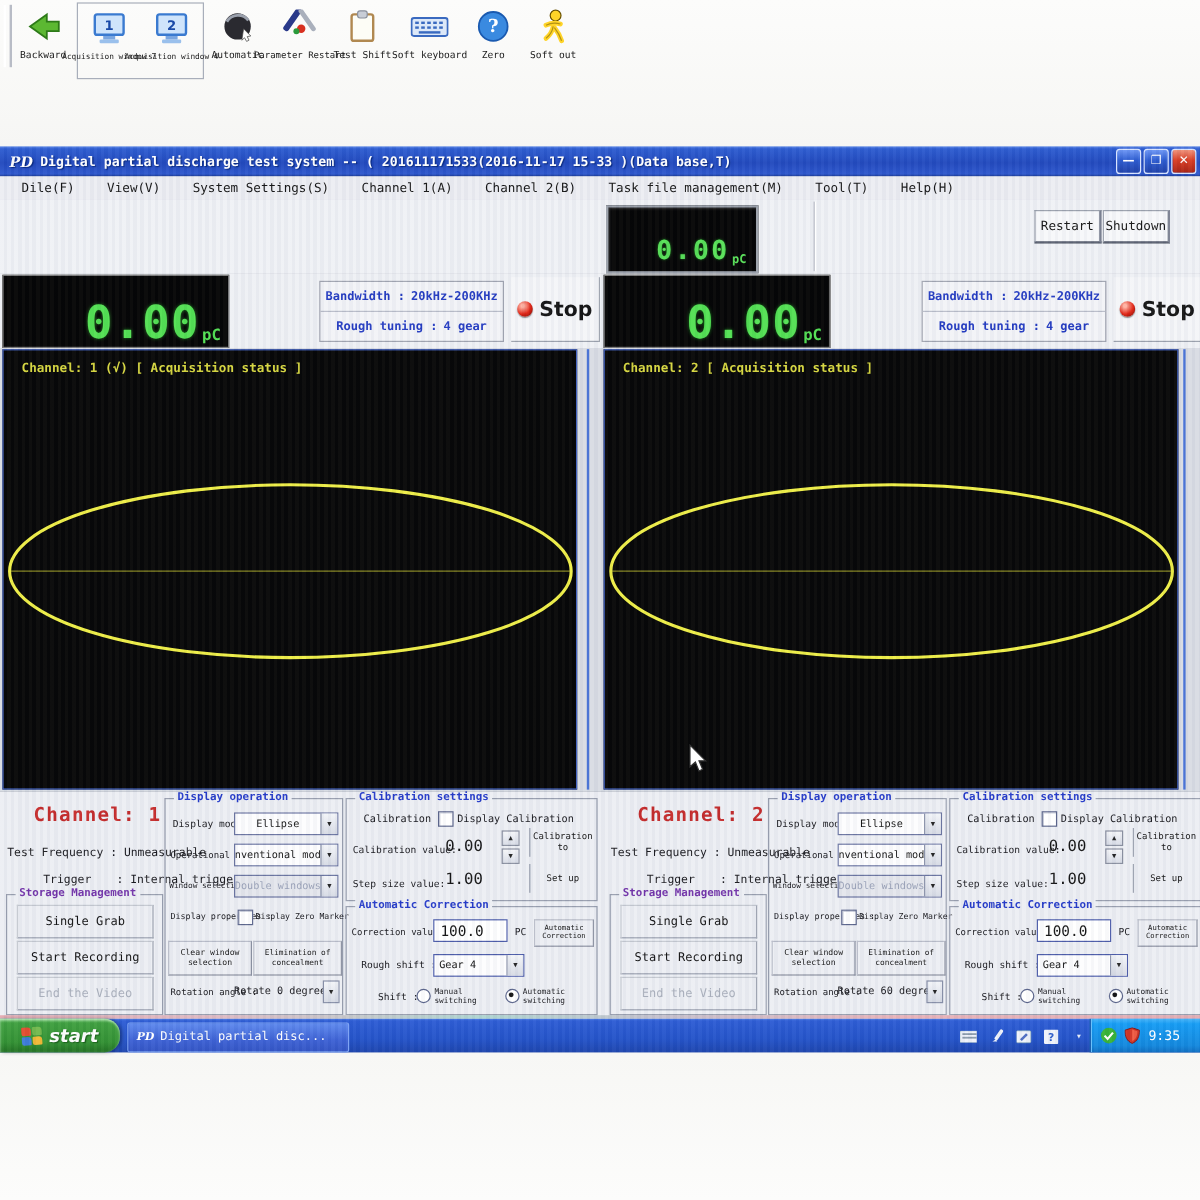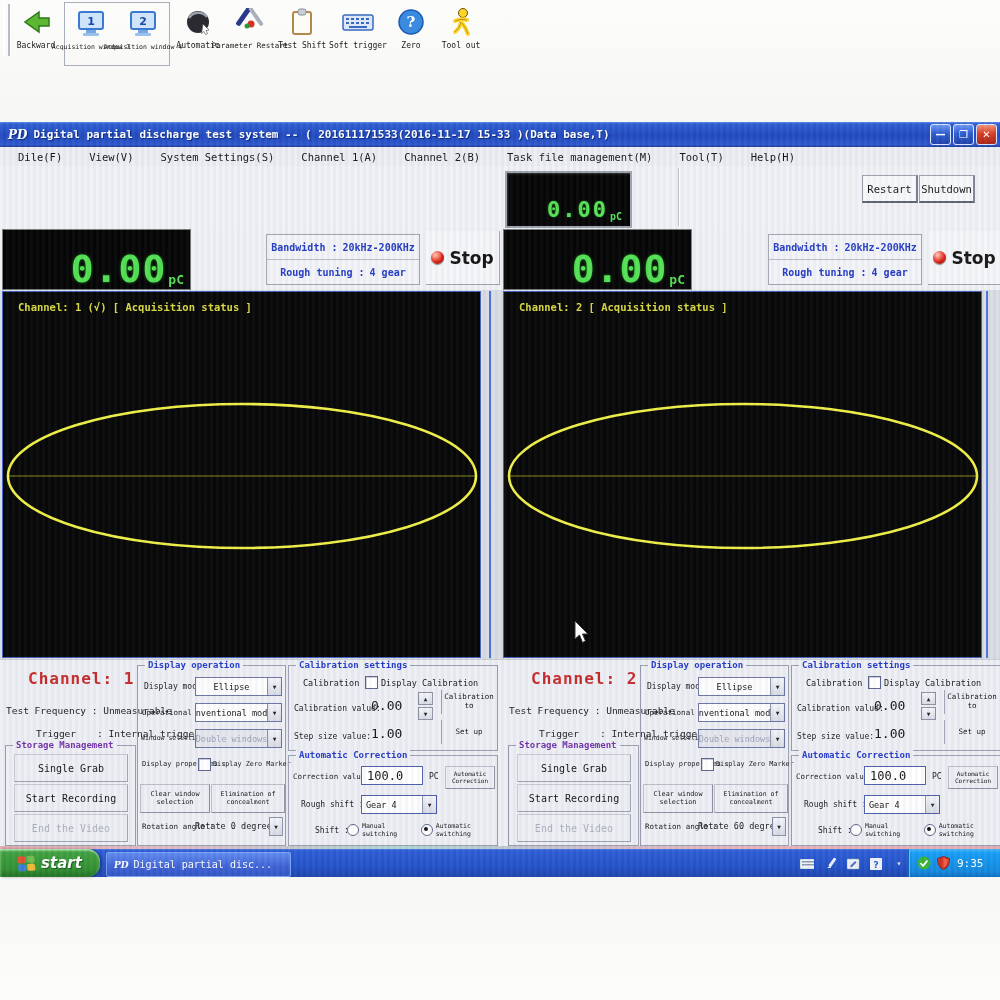--- a/index.html
+++ b/index.html
@@ -228,42 +228,42 @@
             <rect x="24" y="7" width="3" height="2"></rect>
           <rect x="4" y="11" width="3" height="2"></rect>
             <rect x="9" y="11" width="3" height="2"></rect>
             <rect x="14" y="11" width="3" height="2"></rect>
             <rect x="19" y="11" width="3" height="2"></rect>
             <rect x="24" y="11" width="3" height="2"></rect>
           <rect x="7" y="15" width="18" height="2"></rect>
         </g>
       </svg>
     </span>
-    <span class="lb">Soft trigger</span>
+    <span class="lb">Soft keyboard</span>
   </div>
   <div class="tb-btn" style="width:46px">
     <span class="ic">
       <svg width="28" height="28">
         <circle cx="14" cy="14" r="12" fill="#3a8ae0"></circle>
         <circle cx="14" cy="14" r="12" fill="none" stroke="#1a5ab0" stroke-width="1.5"></circle>
         <text x="14" y="19" text-anchor="middle" font-size="15" font-weight="bold" fill="#fff" font-family="DejaVu Serif">?</text>
       </svg>
     </span>
     <span class="lb">Zero</span>
   </div>
   <div class="tb-btn" style="width:54px">
     <span class="ic">
       <svg width="28" height="30">
         <circle cx="16" cy="6" r="4.5" fill="#ffd428" stroke="#6a5200" stroke-width="1"></circle>
         <path d="M8 14 Q14 11 20 13" stroke="#ffd428" stroke-width="4" fill="none" stroke-linecap="round"></path>
         <path d="M14 15 Q13 21 8 25 M15 16 Q19 21 21 27" stroke="#ffd428" stroke-width="4" fill="none" stroke-linecap="round"></path>
         <path d="M8 14 Q14 11 20 13 M14 15 Q13 21 8 25 M15 16 Q19 21 21 27" stroke="#6a5200" stroke-width="1" fill="none" opacity=".5"></path>
       </svg>
     </span>
-    <span class="lb">Tool out</span>
+    <span class="lb">Soft out</span>
   </div>
 </div>
 
 <div class="tb-meter">
   <span class="digits">0.00</span>
   <span class="unit">pC</span>
 </div>
 <div class="tb-sep"></div>
 <div class="sysbtn" style="left:862px;top:175px;width:53px;">Restart</div>
 <div class="sysbtn" style="left:919px;top:175px;width:53px;">Shutdown</div>

